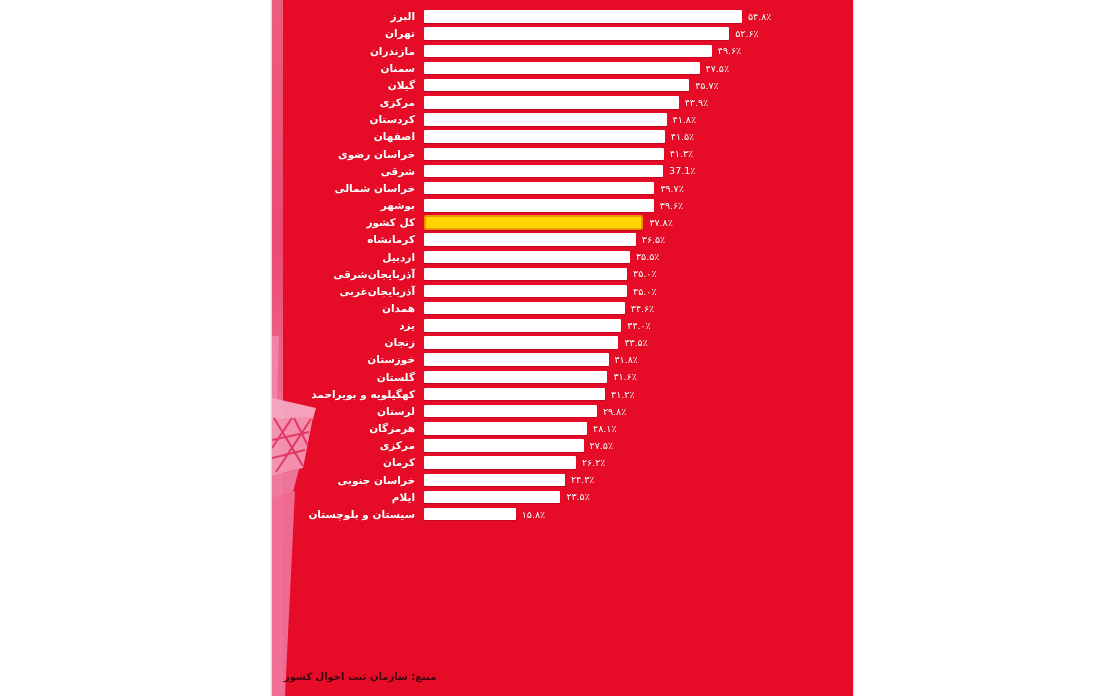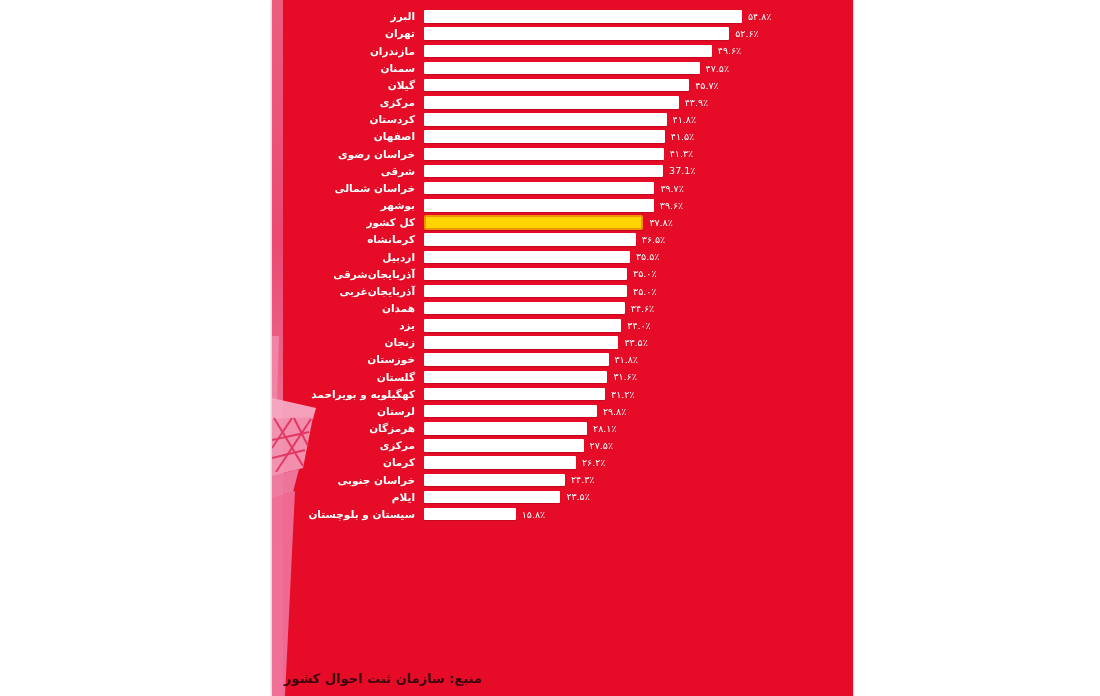--- a/index.html
+++ b/index.html
@@ -35,21 +35,21 @@
     background:#ffd400;border:2px solid #f09300;height:15px;box-sizing:border-box;
     border-radius:2px;
   }
   .value{
     color:#ffffff;font-size:9.5px;font-weight:normal;margin-left:6px;
     letter-spacing:.3px;direction:ltr;
     text-shadow:0 0 1px rgba(120,0,18,.45);
   }
   .caption{
     position:absolute;left:12px;top:671px;
-    color:#38060f;font-size:13px;font-weight:bold;direction:rtl;white-space:nowrap;
+    color:#38060f;font-size:10px;font-weight:bold;direction:rtl;white-space:nowrap;
   }
 </style>
 </head>
 <body>
 
 <div class="page">
 
   <div class="edge-strip"></div>
 
   <svg class="tower" width="62" height="378" viewBox="0 0 62 378" xmlns="http://www.w3.org/2000/svg">

